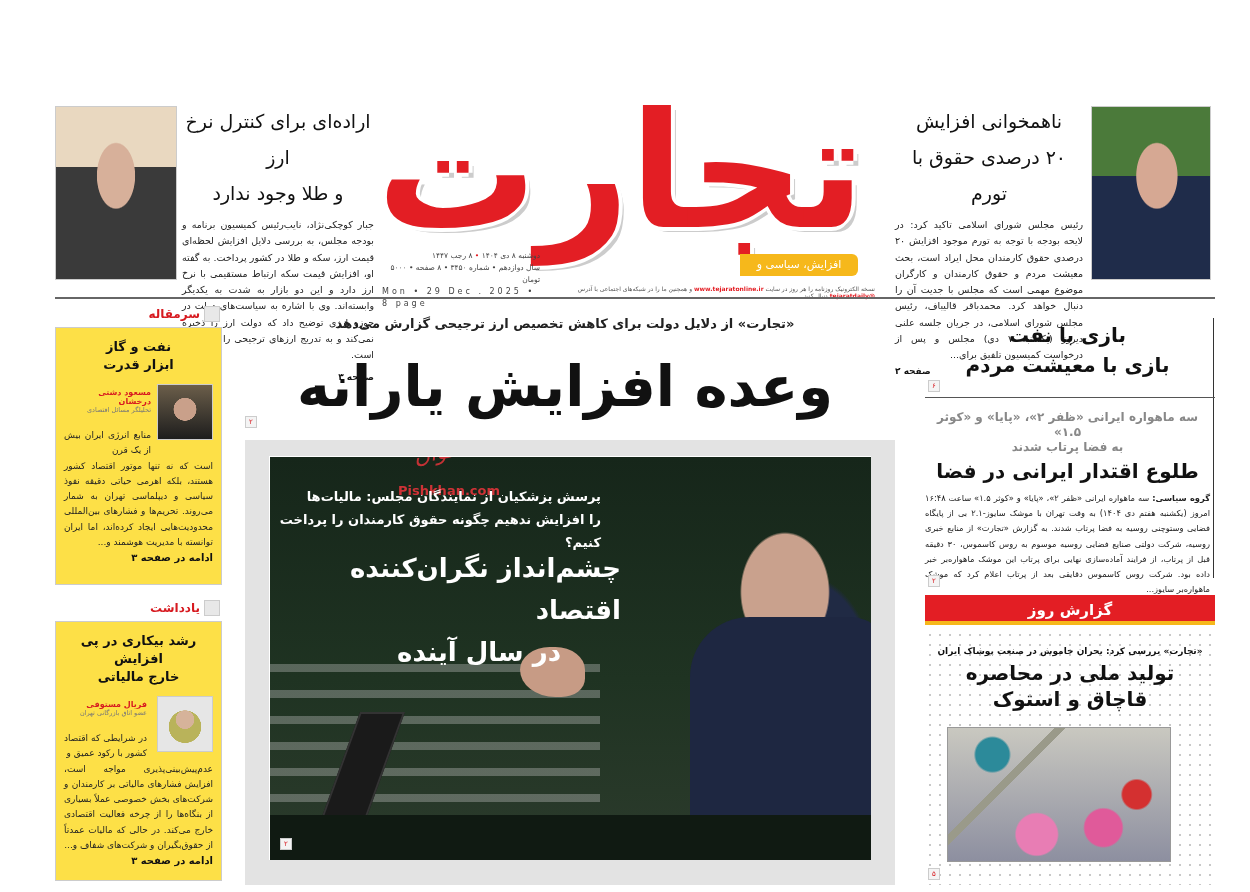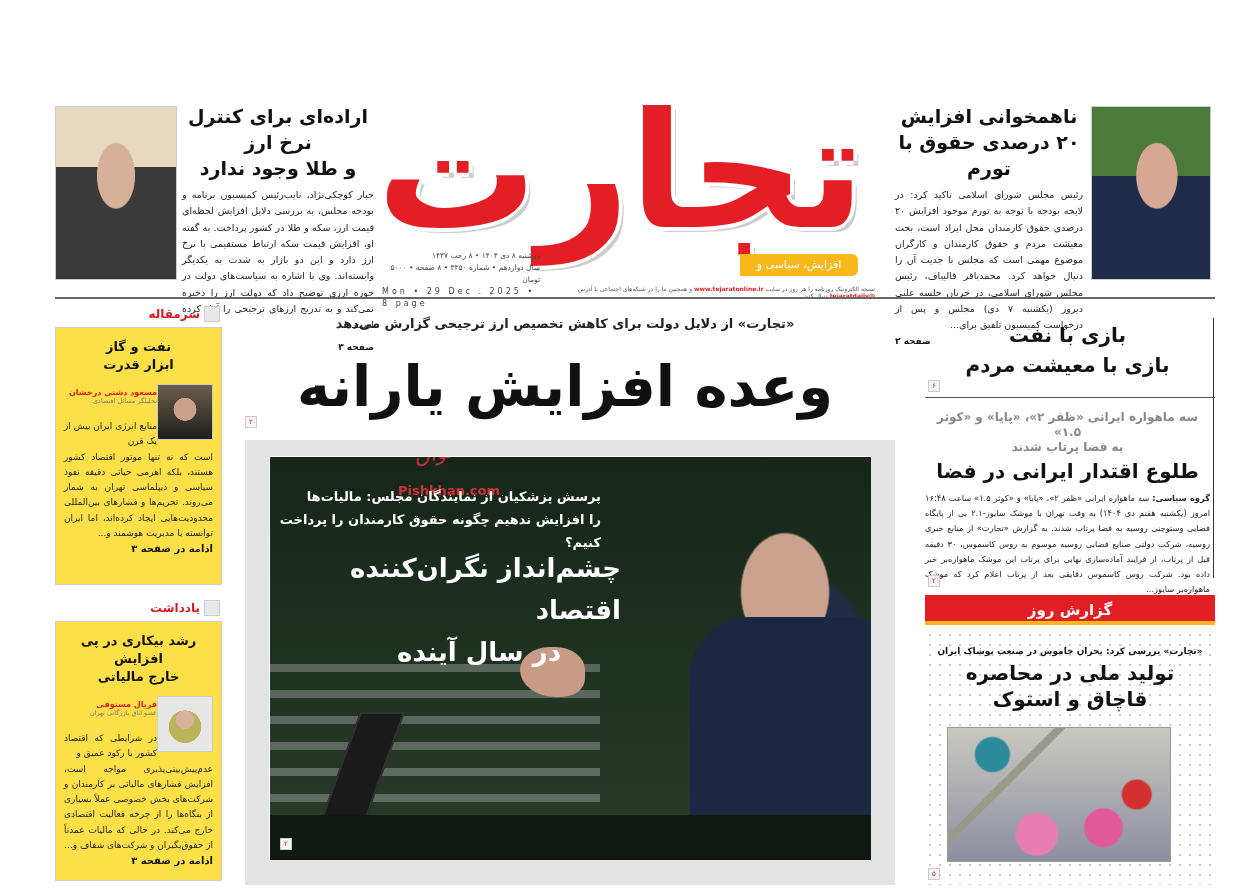--- a/index.html
+++ b/index.html
@@ -6,21 +6,21 @@
   html,body{width:1250px;height:892px;background:#fff;overflow:hidden}
   body{font-family:"DejaVu Sans",sans-serif;color:#111;position:relative}
   .abs{position:absolute}
   .rtl{direction:rtl;text-align:right}
   .ctr{text-align:center}
 
   
   .photo{background:linear-gradient(160deg,#8a8f7a,#3b3f36);border:1px solid #ccc}
   .photo-ghalibaf{background:radial-gradient(ellipse at 55% 40%,#d6a893 0 22%,transparent 23%),linear-gradient(180deg,#4b7a3a 0 40%,#1f2c4a 40% 100%)}
   .photo-man{background:radial-gradient(ellipse at 50% 40%,#d7b09a 0 22%,transparent 23%),linear-gradient(180deg,#e9d8c0 0 35%,#3a3a3a 35% 100%)}
-  .lead-title{font-size:19px;font-weight:bold;line-height:26px}
+  .lead-title{font-size:19px;font-weight:normal;line-height:36px}
   .lead-body{font-size:9.5px;line-height:16.3px;color:#222;text-align:justify}
   .page-ref{font-size:9px;font-weight:bold}
 
   .logo-wrap{left:395px;top:100px;width:470px;height:175px}
   .logo-text{position:absolute;left:0;right:0;top:-28px;text-align:center;font-size:160px;font-weight:bold;color:#e31e24;letter-spacing:-6px;line-height:200px;
     text-shadow:4px 0 #fff,-4px 0 #fff,0 4px #fff,0 -4px #fff,5px 5px 0 #ccc}
   .logo-band{left:345px;top:154px;width:118px;height:22px;background:#f6b81b;border-radius:0 6px 6px 0;color:#fff;font-size:11px;line-height:22px;text-align:center}
 
   .dateline{left:382px;top:250px;width:158px;font-size:7.5px;line-height:12px;color:#444}
   .dateline .en{letter-spacing:3px;font-size:8px;direction:ltr;text-align:left}
@@ -125,42 +125,42 @@
 
 <div class="abs rtl" style="left:130px;top:306px;width:90px;display:flex;align-items:center;gap:4px;justify-content:flex-start">
   <span class="kicker-sq"></span>
   <span class="kicker">سرمقاله</span>
 </div>
 <div class="abs box rtl" style="left:55px;top:327px;width:167px;height:258px;padding:10px 8px">
   <div class="op-title ctr">
     <div>نفت و گاز</div>
     <div>ابزار قدرت</div>
   </div>
-  <div style="display:flex;flex-direction:row;margin-top:10px;align-items:flex-start">
+  <div style="display:flex;flex-direction:row;gap:6px;margin-top:10px;align-items:flex-start">
     <div class="photo" style="width:56px;height:56px;background:radial-gradient(circle at 50% 45%,#c9a08a 0 28%,transparent 29%),linear-gradient(#6b5e4a,#1d1d1d)"></div>
     <div style="flex:1;padding-top:4px">
       <div class="op-author">مسعود دشتی درخشان</div>
       <div class="op-role">تحلیلگر مسائل اقتصادی</div>
       <div class="op-body" style="margin-top:14px">منابع انرژی ایران بیش از یک قرن</div>
     </div>
   </div>
   <div class="op-body">است که نه تنها موتور اقتصاد کشور هستند، بلکه اهرمی حیاتی دقیقه نفوذ سیاسی و دیپلماسی تهران به شمار می‌روند. تحریم‌ها و فشارهای بین‌المللی محدودیت‌هایی ایجاد کرده‌اند، اما ایران توانسته با مدیریت هوشمند و...</div>
   <div class="op-more" style="margin-top:2px">ادامه در صفحه ۳</div>
 </div>
 
 <div class="abs rtl" style="left:130px;top:600px;width:90px;display:flex;align-items:center;gap:4px">
   <span class="kicker-sq"></span>
   <span class="kicker">یادداشت</span>
 </div>
 <div class="abs box rtl" style="left:55px;top:621px;width:167px;height:260px;padding:10px 8px">
   <div class="op-title ctr">
     <div>رشد بیکاری در پی افزایش</div>
     <div>خارج مالیاتی</div>
   </div>
-  <div style="display:flex;flex-direction:row;gap:0;margin-top:10px;align-items:flex-start">
+  <div style="display:flex;flex-direction:row;gap:10px;margin-top:10px;align-items:flex-start">
     <div class="photo" style="width:56px;height:56px;background:radial-gradient(circle at 50% 42%,#d6b39a 0 22%,transparent 23%),radial-gradient(circle at 50% 55%,#b9b35a 0 40%,transparent 41%),#e6e6e6"></div>
     <div style="flex:1;padding-top:4px">
       <div class="op-author">فریال مستوفی</div>
       <div class="op-role">عضو اتاق بازرگانی تهران</div>
       <div class="op-body" style="margin-top:14px">در شرایطی که اقتصاد کشور با رکود عمیق و</div>
     </div>
   </div>
   <div class="op-body">عدم‌پیش‌بینی‌پذیری مواجه است، افزایش فشارهای مالیاتی بر کارمندان و شرکت‌های بخش خصوصی عملاً بسیاری از بنگاه‌ها را از چرخه فعالیت اقتصادی خارج می‌کند. در حالی که مالیات عمدتاً از حقوق‌بگیران و شرکت‌های شفاف و...</div>
   <div class="op-more" style="margin-top:2px">ادامه در صفحه ۳</div>
 </div>

